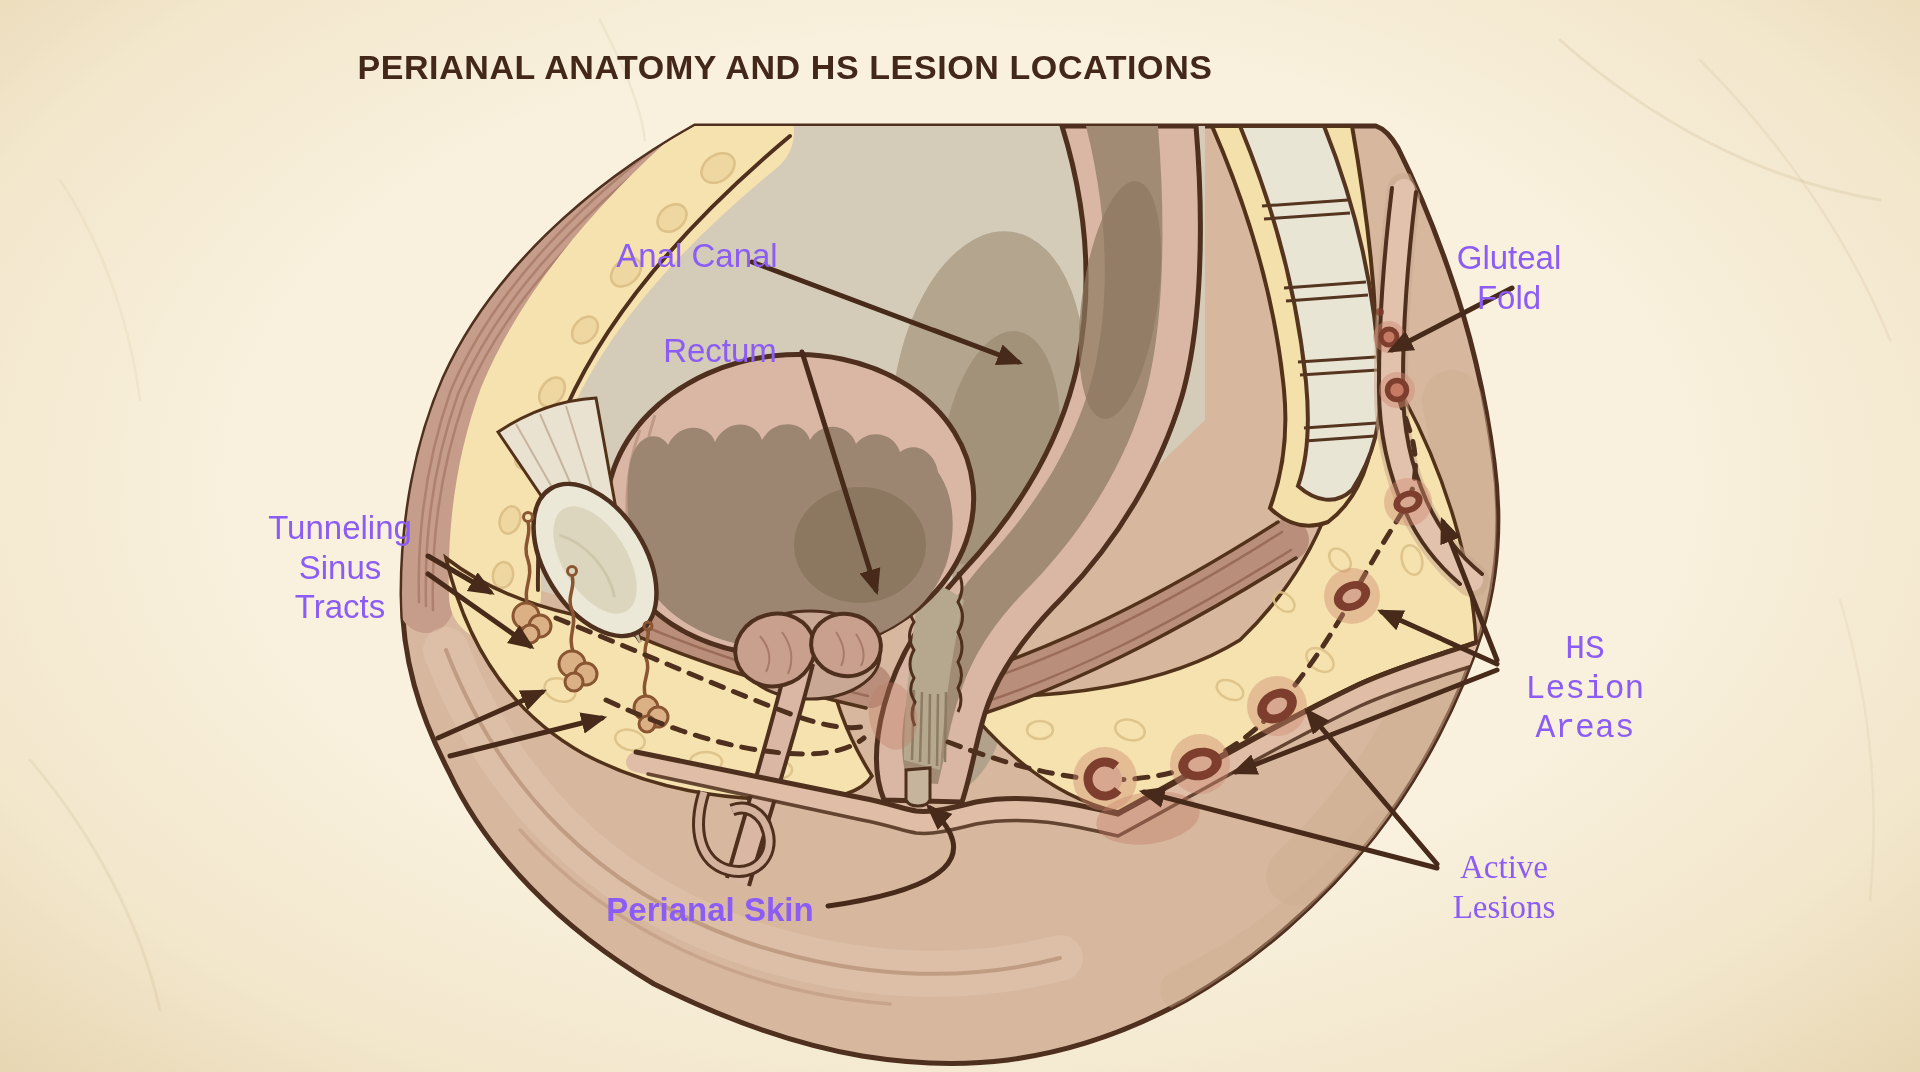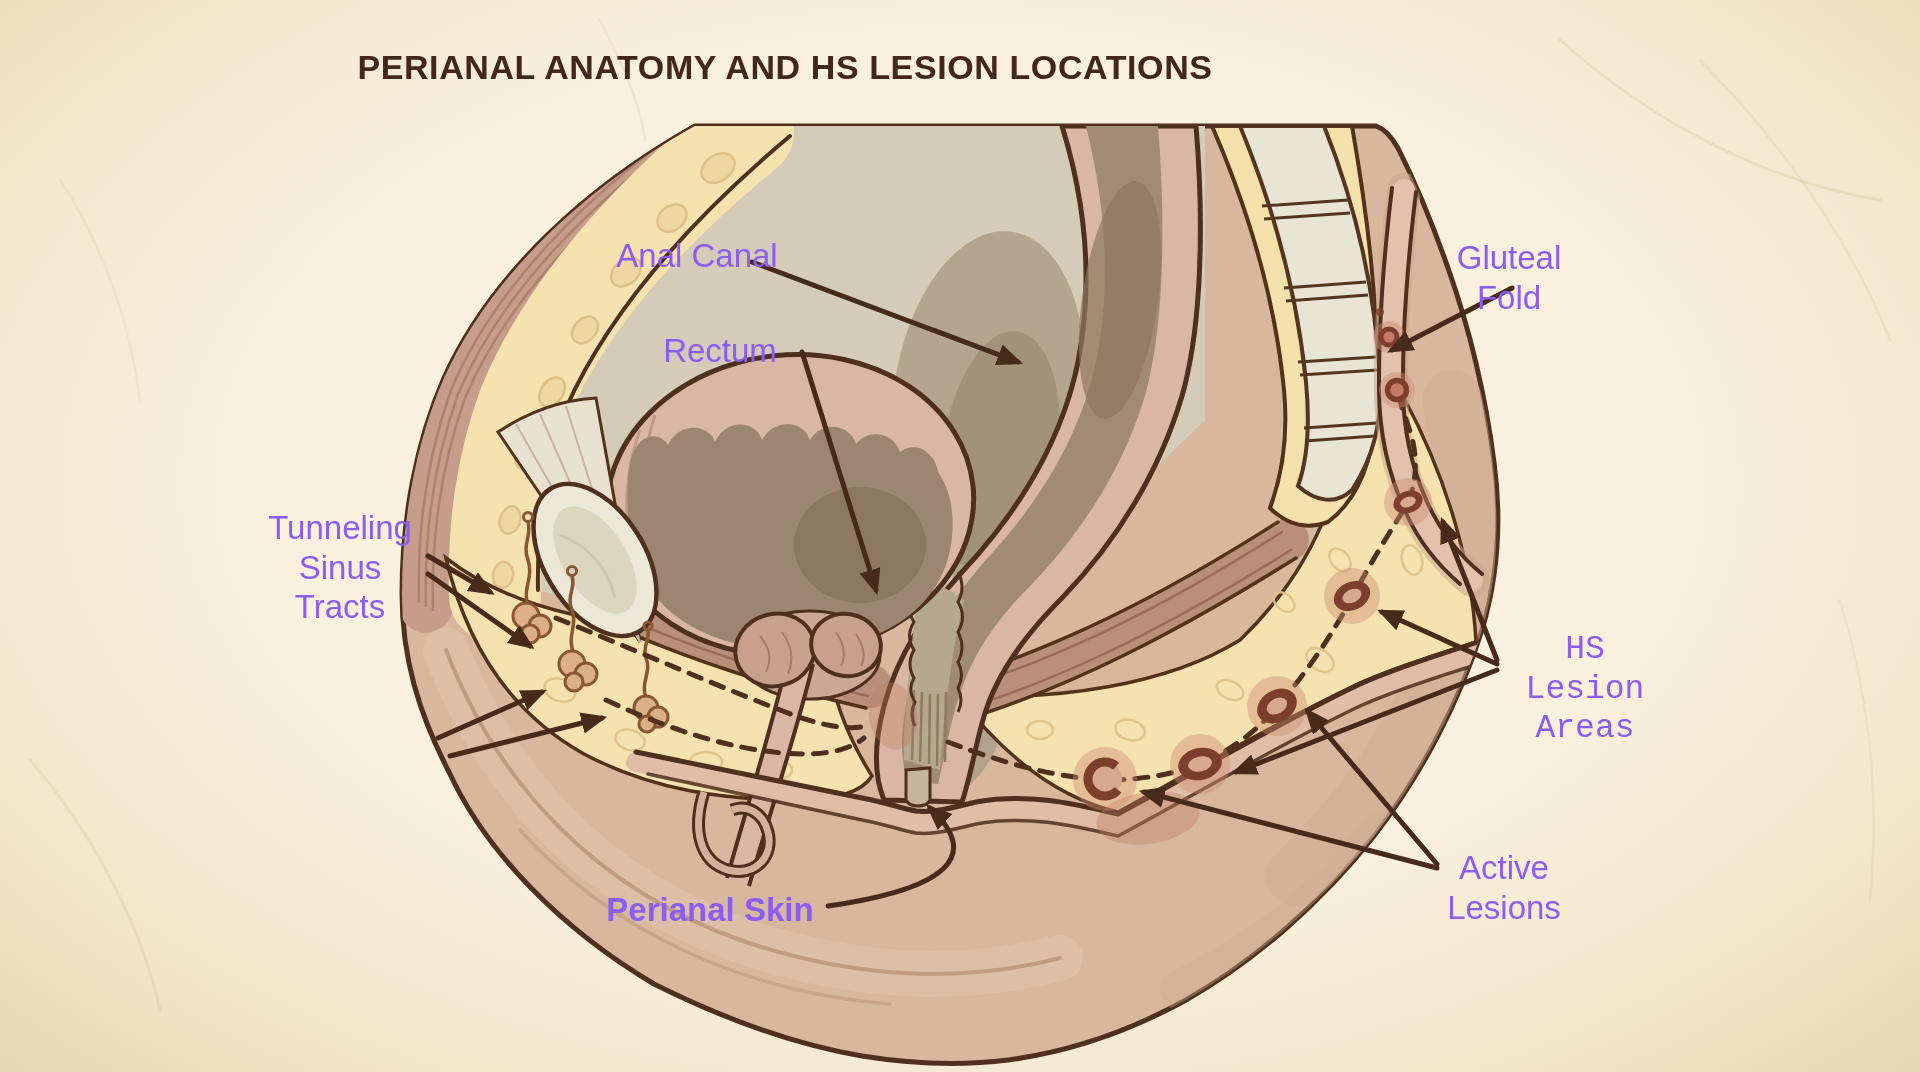--- a/index.html
+++ b/index.html
@@ -18,21 +18,21 @@
   .lbl{
     position:absolute;text-align:center;font-size:33px;line-height:1.2;
     color:#8b5cf6;white-space:normal;
   }
   .lbl-anal{left:597px;top:236px;width:200px;}
   .lbl-rectum{left:620px;top:320px;width:200px;margin-top:11px;}
   .lbl-gluteal{left:1424px;top:238px;width:170px;}
   .lbl-tunneling{left:255px;top:496px;width:170px;margin-top:12px;}
   .lbl-apocrine{left:265px;top:708px;width:170px;}
   .lbl-hs{left:1500px;top:630px;width:170px;font-family:Liberation Mono, monospace;}
-  .lbl-active{left:1434px;top:848px;width:140px;}
+  .lbl-active{left:1434px;top:848px;width:140px;font-family:Liberation Serif, serif;}
   .lbl-perianal{left:560px;top:890px;width:300px;font-weight:bold;}
 </style>
 </head>
 <body>
 
 <div class="stage">
 
 <svg class="illus" viewBox="0 0 1920 1072" aria-hidden="true">
   <defs>
     <marker id="arw" viewBox="0 0 12 10" refX="9.5" refY="5" markerWidth="5.2" markerHeight="4.6" orient="auto">

